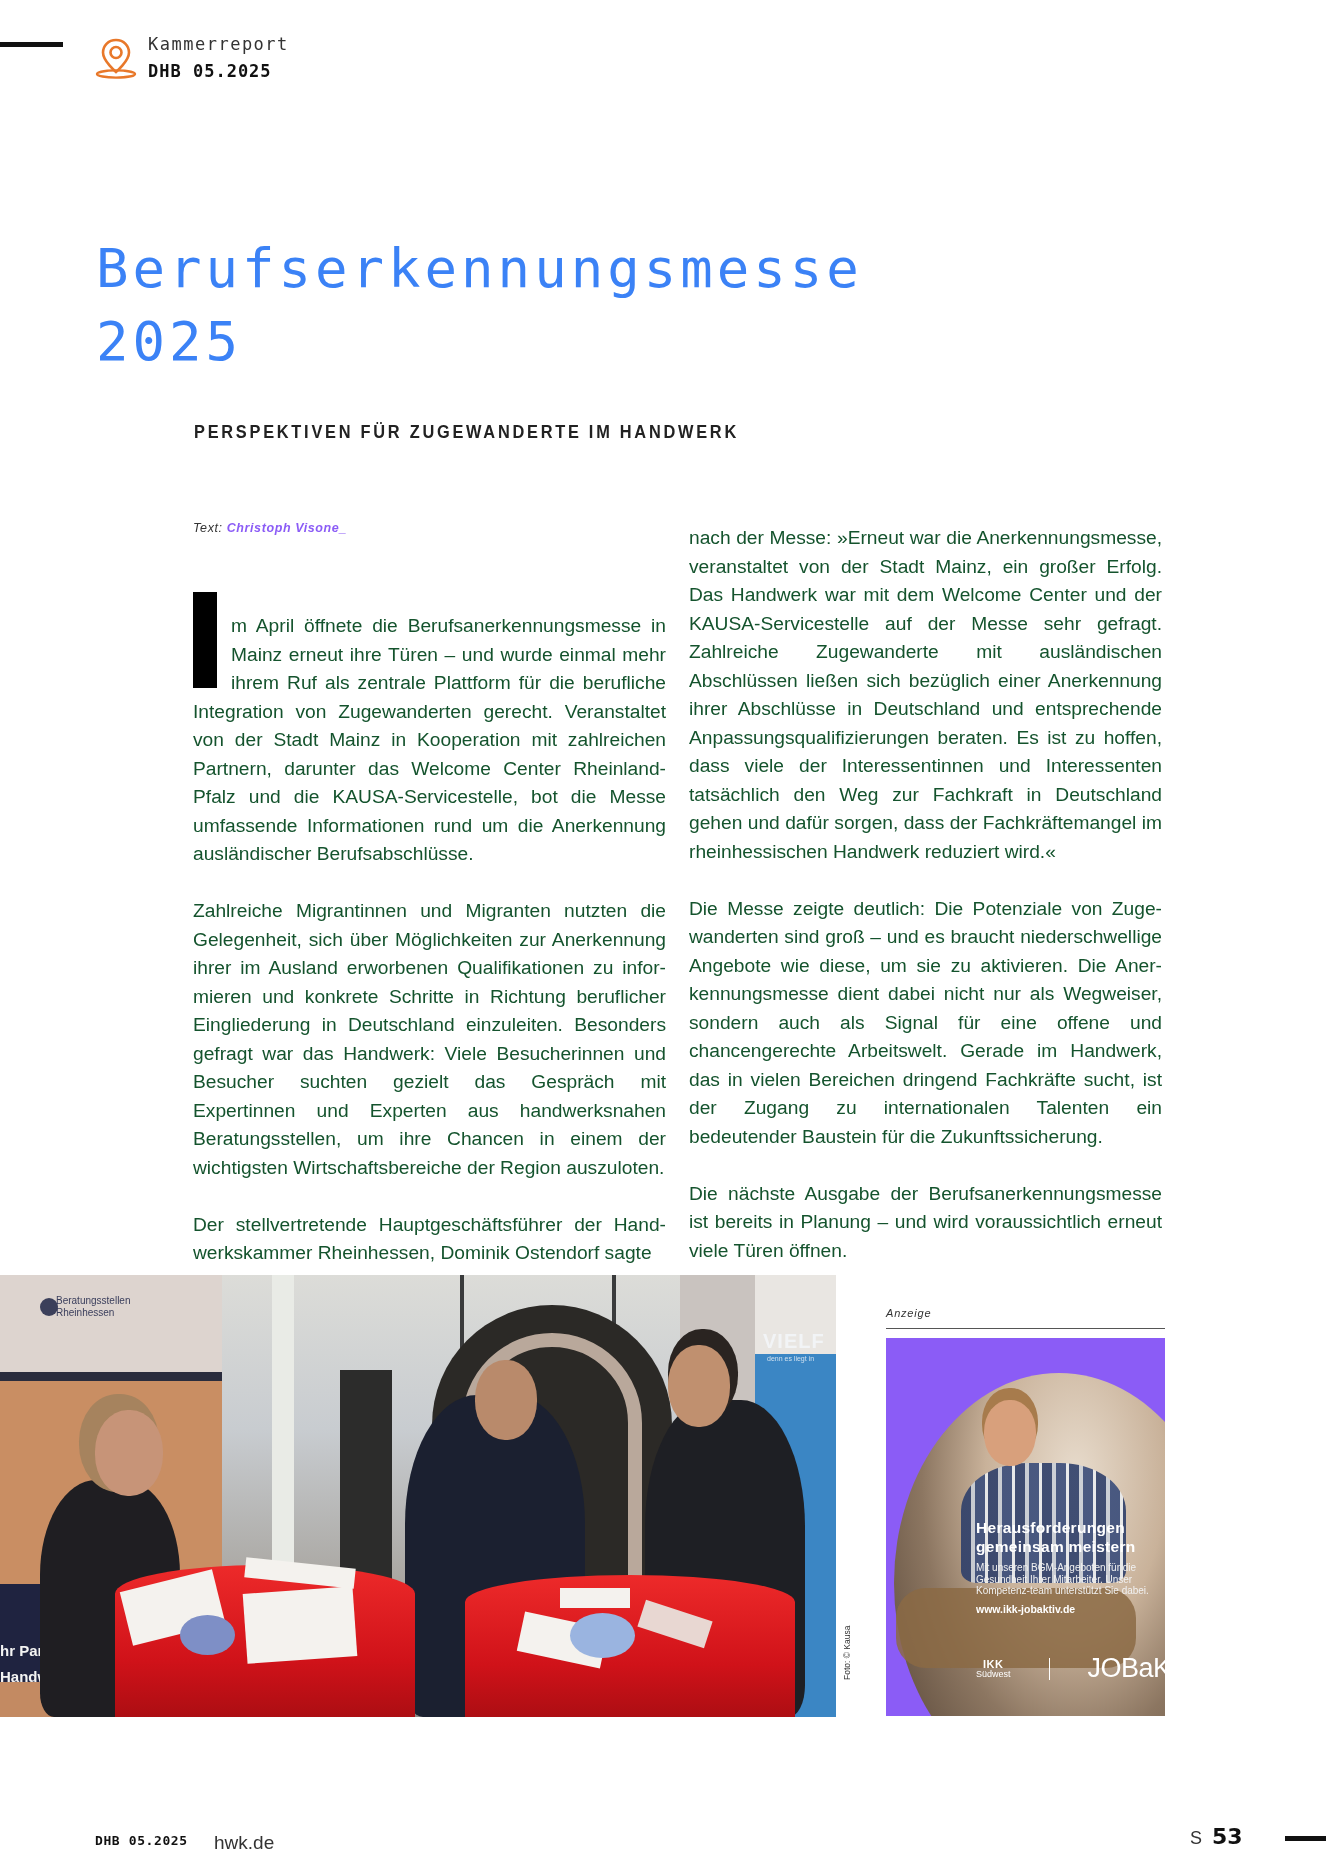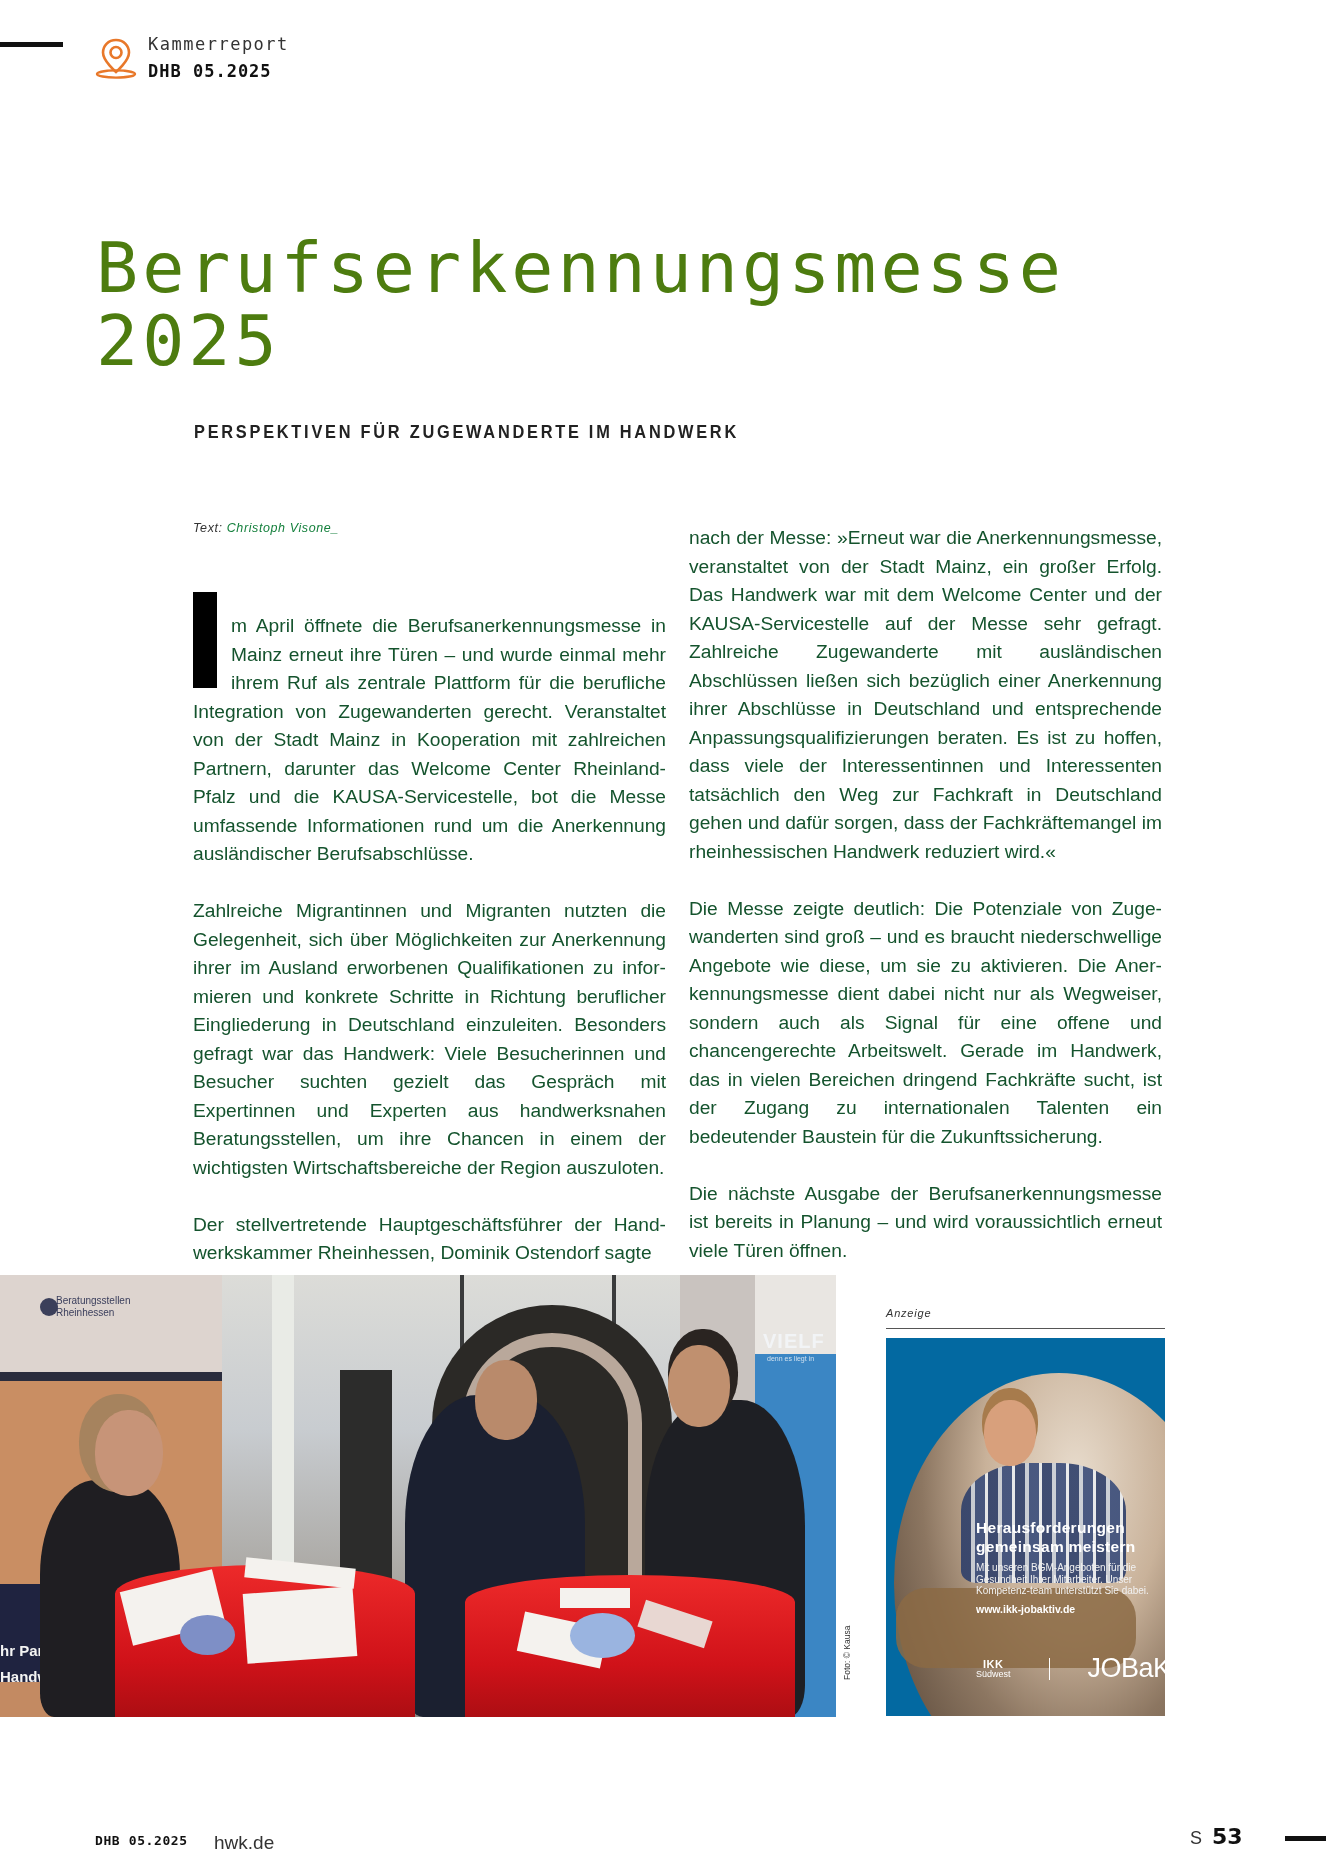--- a/index.html
+++ b/index.html
@@ -6,30 +6,30 @@
     html, body { width: 1326px; height: 1875px; background: #ffffff; overflow: hidden; }
     body { position: relative; font-family: "Liberation Sans", sans-serif; color: #1a1a1a; }
 
     
     .top-rule { position: absolute; left: 0; top: 42px; width: 63px; height: 5px; background: #111; }
     .pin-icon { position: absolute; left: 94px; top: 36px; width: 44px; height: 44px; }
     .kicker { position: absolute; left: 148px; top: 34px; font-family: "DejaVu Sans Mono", monospace; font-size: 17px; letter-spacing: 1.5px; color: #333; }
     .issue { position: absolute; left: 148px; top: 61px; font-family: "DejaVu Sans Mono", monospace; font-weight: bold; font-size: 17px; letter-spacing: 1px; color: #111; }
 
     
-    .title { position: absolute; left: 96px; top: 232px; width: 1150px; font-family: "DejaVu Sans Mono", monospace; font-weight: normal; font-size: 70px; line-height: 73px; letter-spacing: 4px; color: #4d7c0f; }
+    .title { position: absolute; left: 96px; top: 232px; width: 1150px; font-family: "DejaVu Sans Mono", monospace; font-weight: normal; font-size: 54px; line-height: 73px; letter-spacing: 4px; color: #3b82f6; }
     .subtitle { position: absolute; left: 194px; top: 421px; font-family: "Liberation Sans Narrow", "Liberation Sans", sans-serif; font-weight: bold; font-size: 19px; letter-spacing: 3.2px; color: #222; transform: scaleX(0.86); transform-origin: left top; white-space: nowrap; }
 
     
     .col { position: absolute; width: 473px; font-family: "Liberation Sans", sans-serif; font-size: 19.2px; line-height: 28.5px; color: #14532d; text-align: justify; hyphens: manual; margin-top: 12px; }
     .col p { margin-bottom: 28.5px; }
     .col-left { left: 193px; top: 600px; }
     .col-right { left: 689px; top: 512px; }
     .byline { position: absolute; left: 193px; top: 521px; font-family: "Liberation Sans", sans-serif; font-style: italic; font-size: 12.5px; letter-spacing: 0.6px; color: #333; }
-    .byline b { font-weight: normal; color: #15803d; }
+    .byline b { font-weight: bold; color: #8b5cf6; }
     .dropcap { float: left; width: 24px; height: 96px; background: #000; margin: -20px 14px 0 0; }
 
     
     .photo { position: absolute; left: 0; top: 1275px; width: 836px; height: 442px; overflow: hidden; background: #c9c3bf; }
     .photo .bg-window { position: absolute; left: 210px; top: 0; width: 470px; height: 442px; background: linear-gradient(180deg, #dcdcd8 0%, #c8ccd0 35%, #a9a6a1 70%, #8b8884 100%); }
     .photo .pillar { position: absolute; left: 272px; top: 0; width: 22px; height: 300px; background: #e9ebe6; }
     .photo .frame-v { position: absolute; top: 0; width: 4px; height: 300px; background: #3a3b3c; }
     .photo .banner-left { position: absolute; left: 0; top: 0; width: 222px; height: 442px; background: linear-gradient(180deg, #ddd4cf 0 22%, #2a2c3d 22% 24%, #c98e63 24% 70%, #1f2340 70% 92%, #c38a62 92%); }
     .photo .banner-left .logo-text { position: absolute; left: 56px; top: 20px; font-size: 10px; line-height: 12px; color: #3a3e5c; }
     .photo .banner-left .logo-mark { position: absolute; left: 40px; top: 23px; width: 18px; height: 18px; border-radius: 50%; background: #3b3f5a; }
@@ -49,21 +49,21 @@
     .photo .p3-head { left: 668px; top: 70px; width: 62px; height: 82px; background: #c0906f; border-radius: 48%; box-shadow: 4px -12px 0 4px #2a2421; }
     .photo .table { position: absolute; background: #e3191d; border-radius: 50% 50% 10% 10% / 18% 18% 5% 5%; }
     .photo .t1 { left: 115px; top: 290px; width: 300px; height: 160px; background: linear-gradient(180deg, #ed2a2a 0%, #d01219 60%, #a70d12 100%); }
     .photo .t2 { left: 465px; top: 300px; width: 330px; height: 150px; background: linear-gradient(180deg, #ed2a2a 0%, #d01219 60%, #a70d12 100%); }
     .photo .paper { position: absolute; background: #f4f2ee; }
     .credit { position: absolute; left: 842px; top: 1680px; font-size: 8.5px; color: #333; transform: rotate(-90deg); transform-origin: left top; white-space: nowrap; }
 
     
     .ad-label { position: absolute; left: 886px; top: 1307px; font-style: italic; font-size: 11px; letter-spacing: 0.8px; color: #333; }
     .ad-rule { position: absolute; left: 886px; top: 1328px; width: 279px; height: 1px; background: #555; }
-    .ad { position: absolute; left: 886px; top: 1338px; width: 279px; height: 378px; overflow: hidden; background: #0369a1; padding-left: 44px; }
+    .ad { position: absolute; left: 886px; top: 1338px; width: 279px; height: 378px; overflow: hidden; background: #8b5cf6; padding-left: 44px; }
     .ad .ad-photo { position: absolute; left: 8px; top: 35px; width: 330px; height: 420px; border-radius: 50%; background: radial-gradient(ellipse at 55% 25%, #e8dccd 0%, #c9b29a 35%, #8c7661 60%, #4b3b2e 100%); }
     .ad .ad-shirt { position: absolute; left: 75px; top: 125px; width: 165px; height: 120px; border-radius: 40% 40% 10% 10%; background: repeating-linear-gradient(90deg, #2e3f6a 0 10px, #c9cfd8 10px 14px, #394c7a 14px 24px, #e9ecef 24px 27px); opacity: 0.9; }
     .ad .ad-face { position: absolute; left: 98px; top: 62px; width: 52px; height: 66px; border-radius: 48%; background: #d8a07c; box-shadow: 0 -10px 0 2px #a77b4c; }
     .ad .ad-legs { position: absolute; left: 10px; top: 250px; width: 240px; height: 80px; border-radius: 30px; background: #8b6a44; opacity: 0.85; }
     .ad .ad-text { position: absolute; left: 90px; top: 180px; width: 180px; color: #fff; }
     .ad .ad-headline { font-weight: bold; font-size: 15.5px; line-height: 19px; letter-spacing: 0.3px; }
     .ad .ad-body { margin-top: 6px; font-size: 10px; line-height: 11.5px; color: #f1f1f1; }
     .ad .ad-url { margin-top: 6px; font-weight: bold; font-size: 10.5px; }
     .ad .ad-logo { position: absolute; left: 90px; top: 315px; display: flex; align-items: center; color: #fff; gap: 32px; }
     .ad .ikk { display: flex; flex-direction: column; align-items: center; font-size: 9px; line-height: 10px; }

